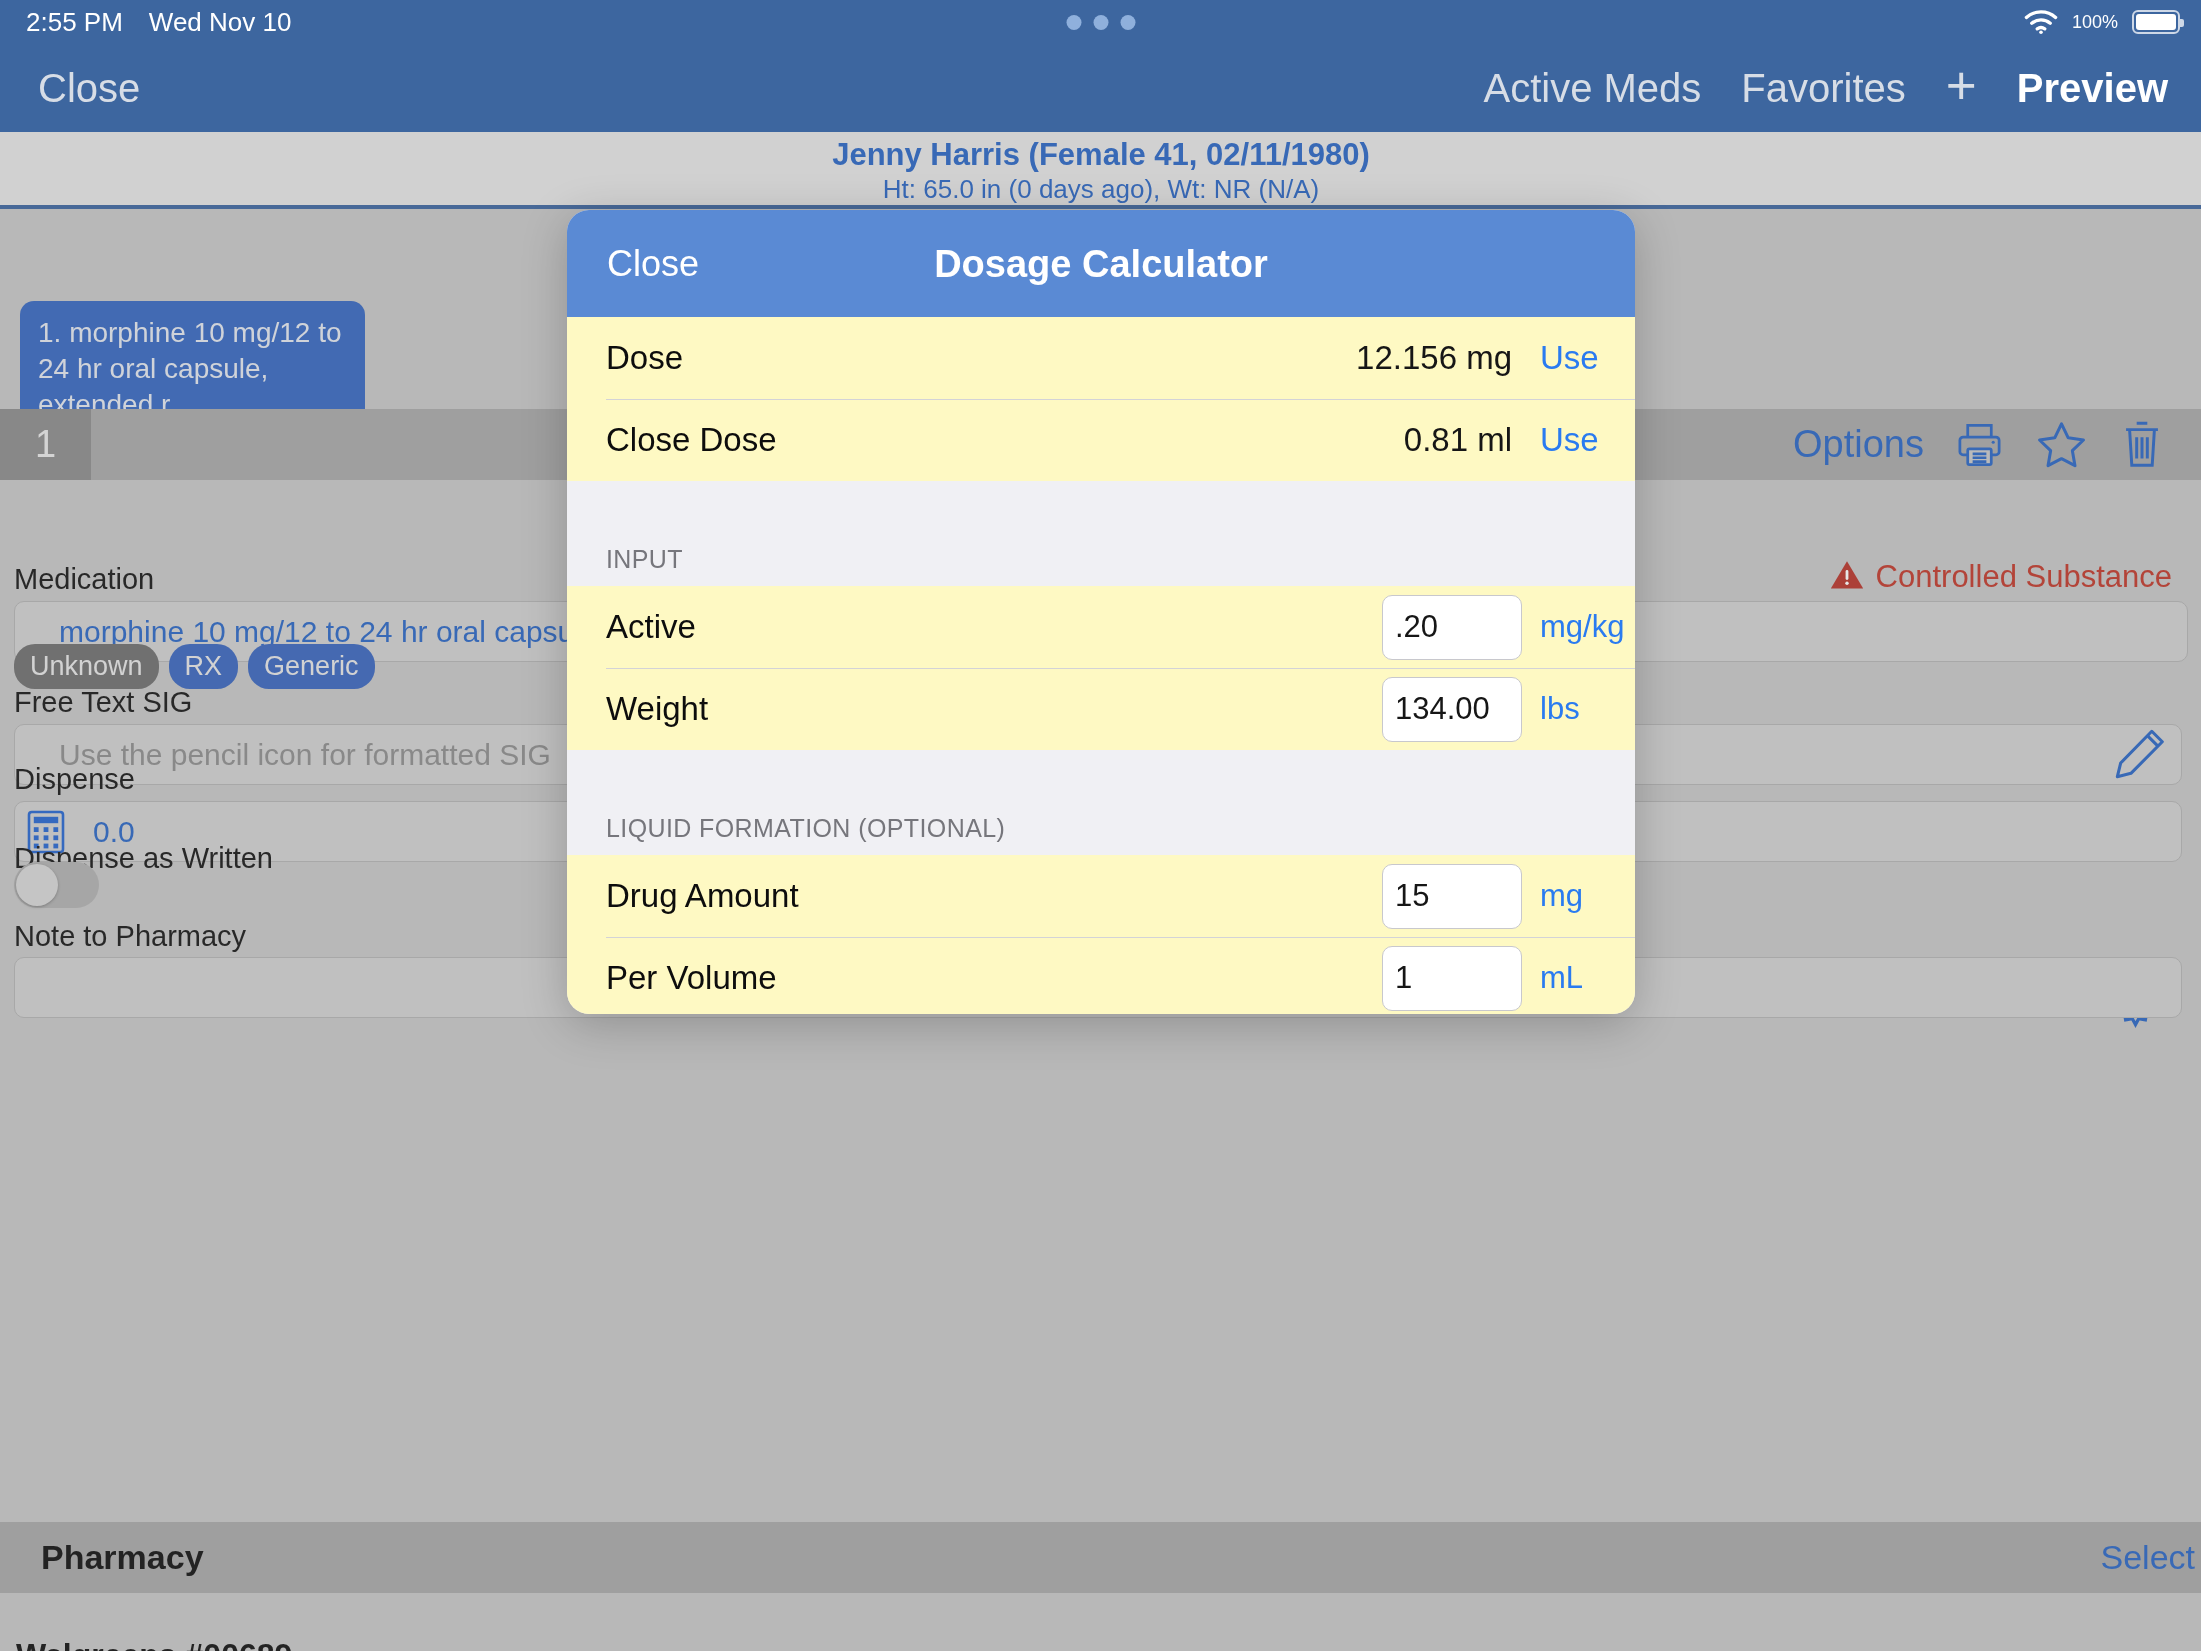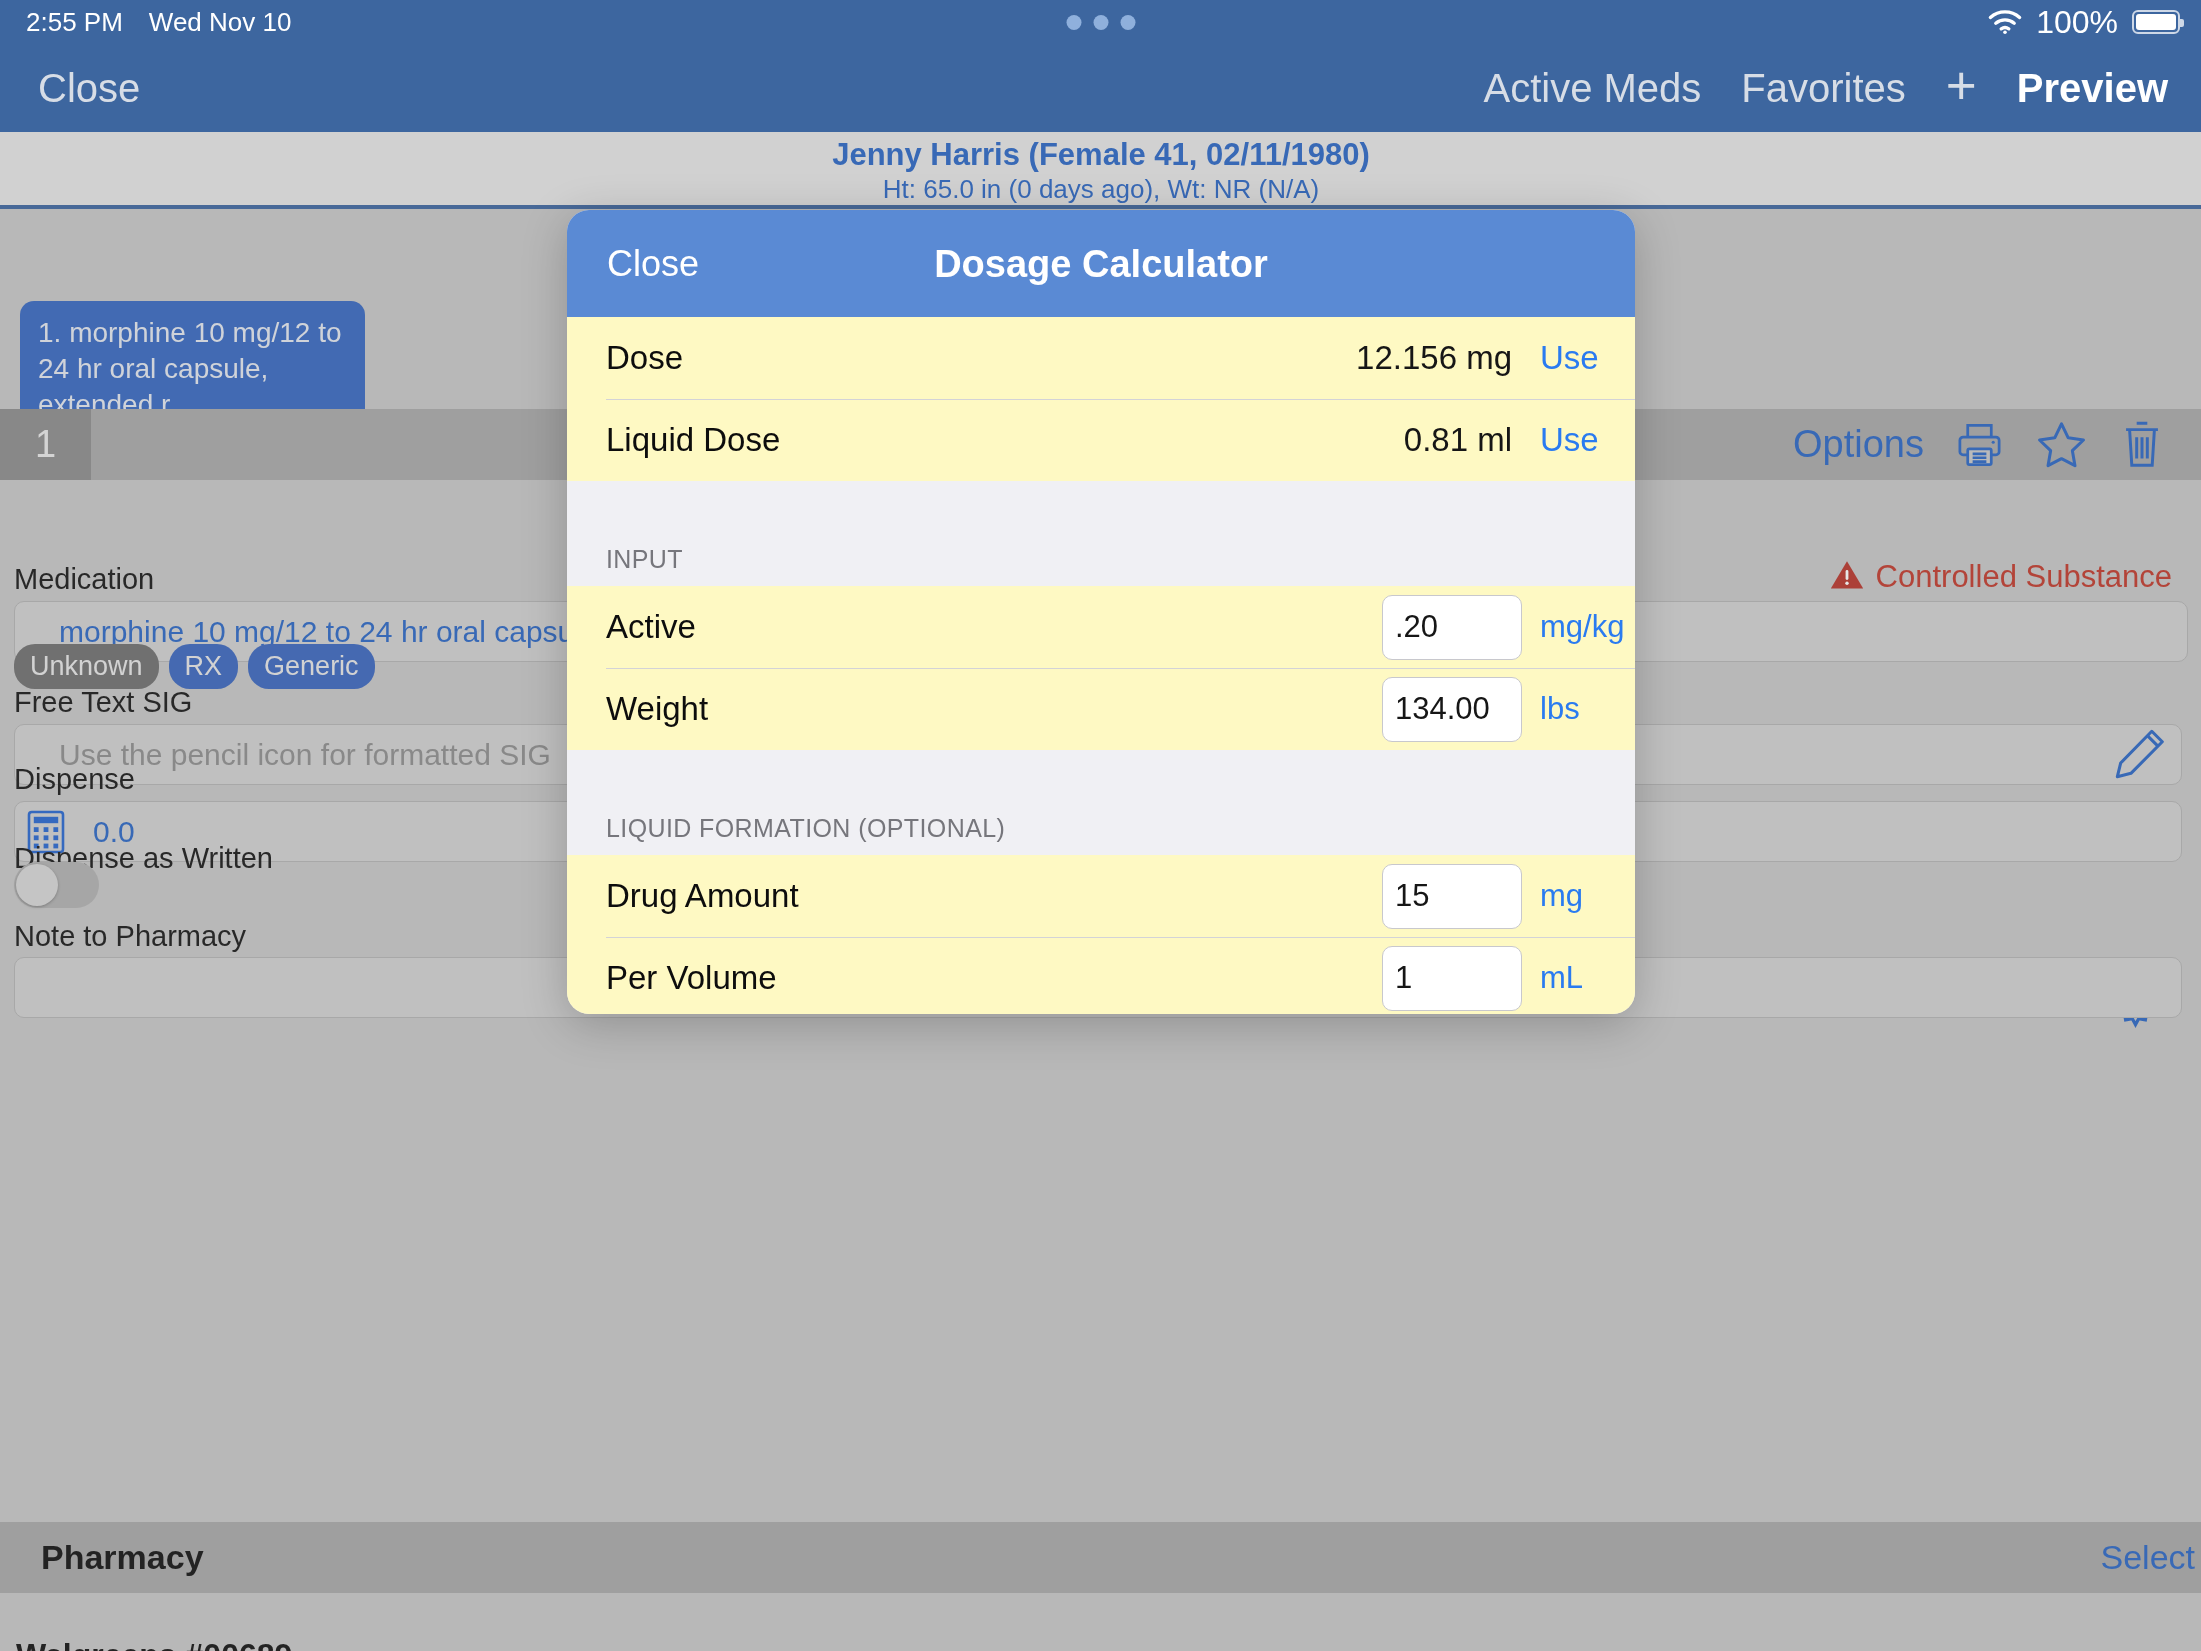--- a/index.html
+++ b/index.html
@@ -55,21 +55,21 @@
     width: 15px; height: 15px;
     border-radius: 50%;
     background: #8fb0dc;
   }
   .status-right {
     position: absolute;
     right: 22px;
     display: flex;
     align-items: center;
     gap: 14px;
-    font-size: 32px;
+    font-size: 18px;
   }
   .wifi-icon svg { display: block; }
   .battery {
     width: 48px; height: 24px;
     border: 2px solid rgba(255,255,255,.75);
     border-radius: 6px;
     position: relative;
     padding: 2px;
     box-sizing: border-box;
   }
@@ -605,21 +605,21 @@
     <div class="modal-scroll">
 
       <div class="group-white">
         <div class="row">
           <span class="row-label">Dose</span>
           <span class="row-spacer"></span>
           <span class="row-value">12.156 mg</span>
           <span class="row-use">Use</span>
         </div>
         <div class="row">
-          <span class="row-label">Liquid Dose</span>
+          <span class="row-label">Close Dose</span>
           <span class="row-spacer"></span>
           <span class="row-value">0.81 ml</span>
           <span class="row-use">Use</span>
         </div>
       </div>
 
       <div class="section-gap"></div>
       <div class="section-head">INPUT</div>
 
       <div class="group-white">

